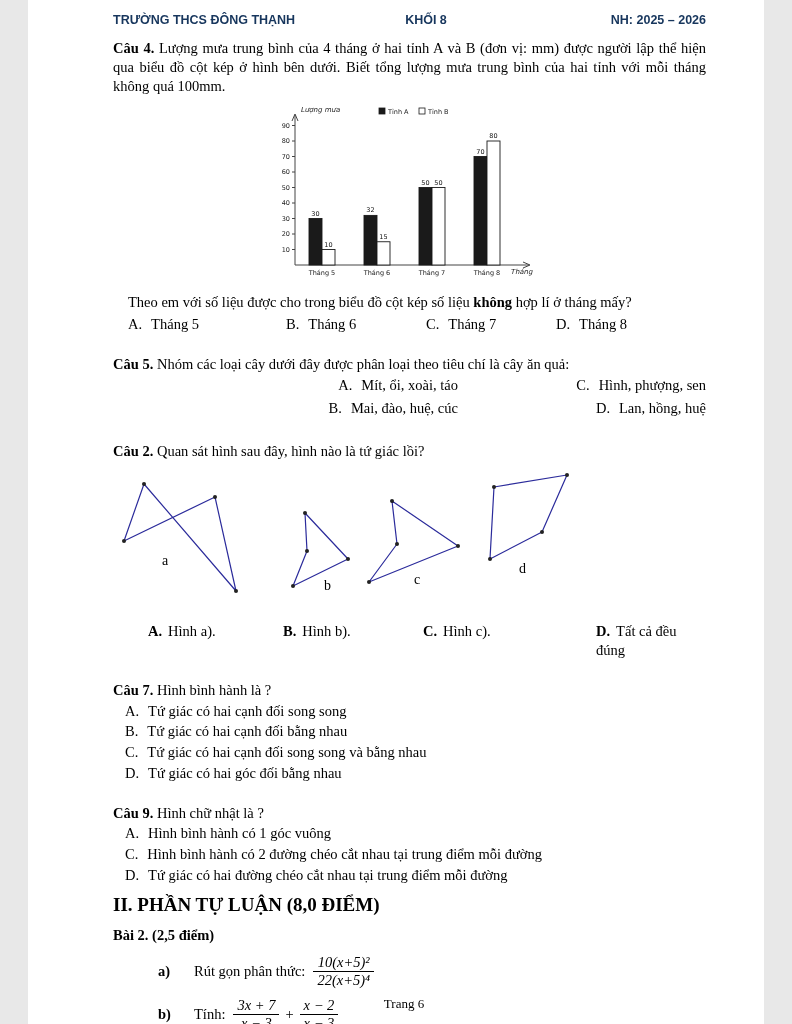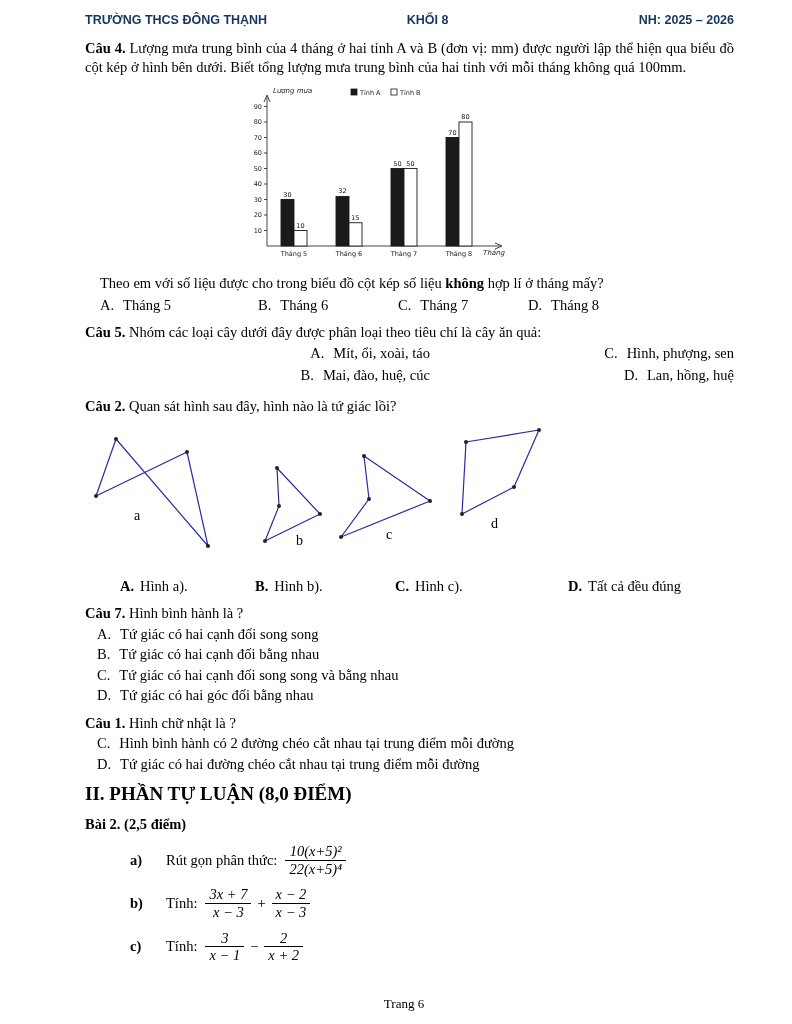--- a/index.html
+++ b/index.html
@@ -1,17 +1,17 @@
 <!DOCTYPE html>
 <html><head>
 <meta charset="utf-8">
 <style>
   html,body{margin:0;padding:0;background:#e8e8e8;}
   .page{
-    width:792px;height:1024px;background:#ffffff;position:relative;
+    width:736px;height:1024px;background:#ffffff;position:relative;
     margin:0 auto;overflow:hidden;
     font-family:"Liberation Serif", serif;color:#000;font-size:14.5px;line-height:1.32;
   }
   .content{padding:12px 58px 0 85px;}
   
   .header{display:flex;align-items:baseline;
     font-family:"Liberation Sans", sans-serif;font-weight:bold;
     color:#17365d;font-size:12.5px;margin-bottom:10px;}
   .header .h-left{flex:1.4;text-align:left;}
   .header .h-mid{flex:1;text-align:center;}
@@ -25,21 +25,21 @@
   .chart-wrap{margin:4px 0 2px 148px;}
   
   .optrow4{display:grid;grid-template-columns:158px 140px 130px auto;padding-left:15px;margin-top:3px;}
   .optrow6{display:grid;grid-template-columns:135px 140px 173px auto;padding-left:35px;margin-top:6px;}
   .okey{margin-right:9px;}
   .okey-b{font-weight:bold;margin-right:6px;}
   .opt2col{display:grid;grid-template-columns:258px auto;padding-left:87px;margin-top:2px;text-align:right;}
   .opt2col > div{margin-bottom:3px;}
   .optlist{padding-left:12px;margin-top:1px;}
   .optlist p{margin:1.5px 0;}
-  .qhead{margin-top:8px;}
+  .qhead{margin-top:21px;}
   
   .figs{margin:4px 0 0 3px;}
   
   .section-title{font-weight:bold;margin-top:7px;font-size:19px;}
   .bai-label{font-weight:bold;margin-top:9px;}
   .part{margin:9px 0 0 45px;display:flex;align-items:center;}
   .part-key{font-weight:bold;display:inline-block;width:36px;}
   .part-lead{margin-right:8px;}
   .frac{display:inline-block;vertical-align:middle;text-align:center;font-style:italic;line-height:1.15;}
   .frac .num{display:block;padding:0 4px;}
@@ -174,22 +174,23 @@
     </div>
 
     <p class="qhead"><b class="qlabel">Câu 7.</b> <span>Hình bình hành là ?</span></p>
     <div class="optlist">
       <p><span class="okey">A.</span><span>Tứ giác có hai cạnh đối song song</span></p>
       <p><span class="okey">B.</span><span>Tứ giác có hai cạnh đối bằng nhau</span></p>
       <p><span class="okey">C.</span><span>Tứ giác có hai cạnh đối song song và bằng nhau</span></p>
       <p><span class="okey">D.</span><span>Tứ giác có hai góc đối bằng nhau</span></p>
     </div>
 
-    <p class="qhead"><b class="qlabel">Câu 1.</b> <span>Hình chữ nhật là ?</span></p>
+    <p class="qhead"><b class="qlabel">Câu 9.</b> <span>Hình chữ nhật là ?</span></p>
     <div class="optlist">
+      <p><span class="okey">A.</span><span>Hình bình hành có 1 góc vuông</span></p>
       <p><span class="okey">C.</span><span>Hình bình hành có 2 đường chéo cắt nhau tại trung điểm mỗi đường</span></p>
       <p><span class="okey">D.</span><span>Tứ giác có hai đường chéo cắt nhau tại trung điểm mỗi đường</span></p>
     </div>
 
     <p class="section-title">II. PHẦN TỰ LUẬN (8,0 ĐIỂM)</p>
     <p class="bai-label">Bài 2. (2,5 điểm)</p>
 
     <div class="part">
       <b class="part-key">a)</b>
       <span class="part-lead">Rút gọn phân thức:</span>

